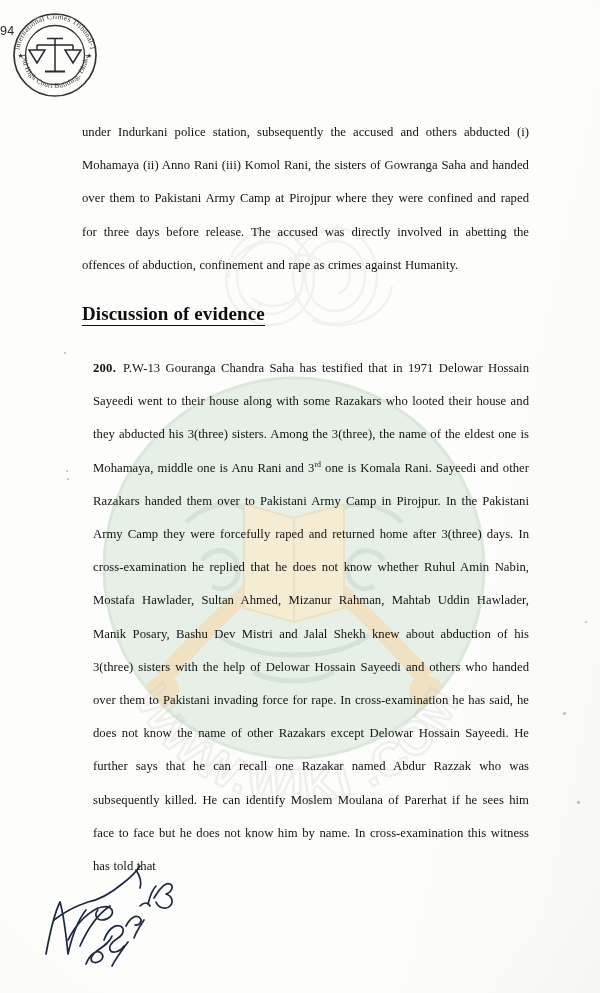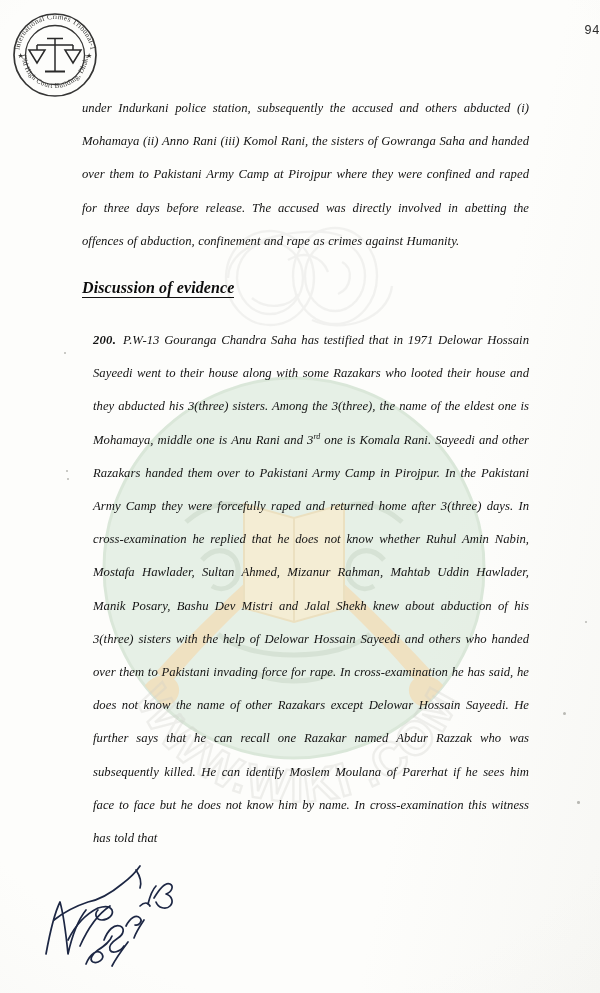--- a/index.html
+++ b/index.html
@@ -80,55 +80,54 @@
     z-index: 6;
     opacity: 0.9;
   }
 
   
   .folio {
     position: absolute;
     top: 24px;
     left: 0;
     width: 600px;
-    text-align: right;
+    text-align: left;
     font-size: 12.5px;
     color: #2a2a2a;
     letter-spacing: 0.4px;
     z-index: 7;
-    font-family: Liberation Mono, monospace;
+    font-family: Liberation Sans, sans-serif;
   }
 
   
   .content {
     position: absolute;
     left: 82px;
-    top: 92px;
+    top: 116px;
     width: 447px;
     z-index: 8;
-    font-style: italic;
   }
 
   .para {
     margin: 0;
     text-align: justify;
     text-justify: inter-word;
     font-size: 12.7px;
     line-height: 33.2px;
     color: #131313;
     letter-spacing: 0.02px;
     word-spacing: 0.3px;
   }
   .para.last-natural { text-align-last: left; }
 
   .section-head {
     margin: 0;
     padding-top: 21px;
     padding-bottom: 18px;
-    font-size: 16px;
+    font-size: 19px;
     font-weight: bold;
     color: #0d0d0d;
     letter-spacing: 0.1px;
   }
   .section-head span {
     border-bottom: 1.6px solid #111;
     padding-bottom: 1px;
   }
 
   .body-block { padding-top: 9px; margin-left: 11px; }

